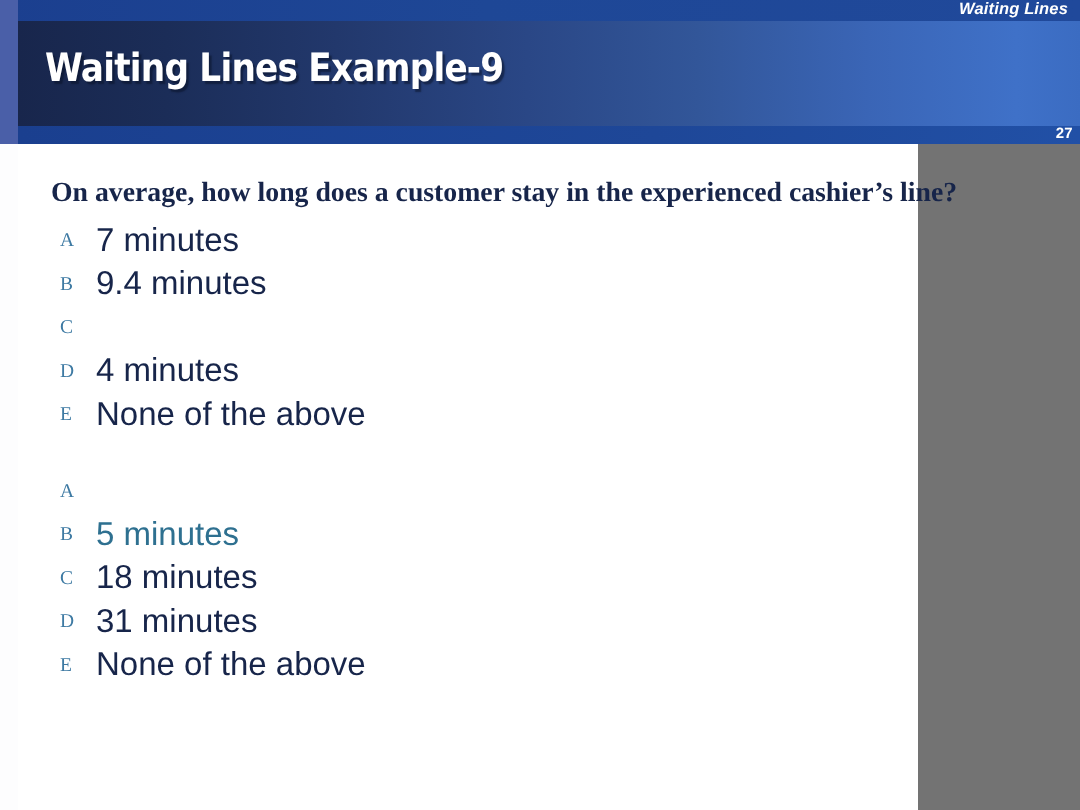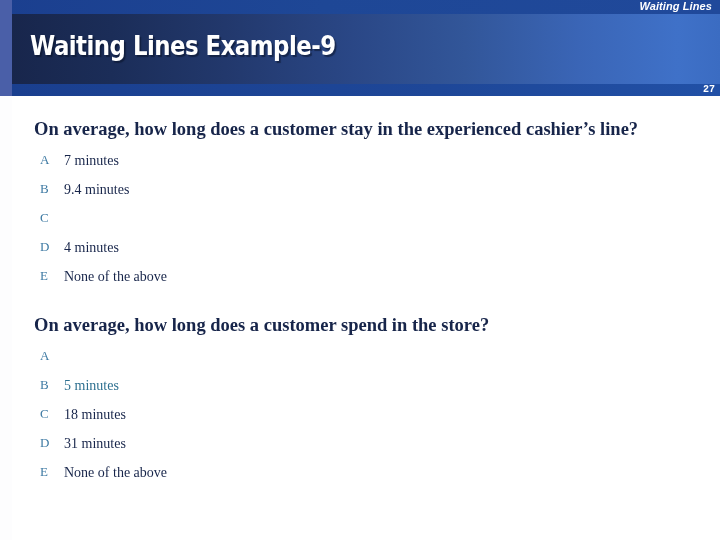--- a/index.html
+++ b/index.html
@@ -102,35 +102,36 @@
     height: 12px;
     background: linear-gradient(to right, #1a3f8f 0%, #1e4798 60%, #2150a6 100%);
     z-index: 2;
   }
   .slide-number {
     position: absolute;
     right: 5px;
     top: 84px;
     height: 28px;
     line-height: 12px;
-    font-family: Liberation Mono, monospace;
+    font-family: Liberation Sans, sans-serif;
     font-weight: bold;
     font-size: 10px;
     color: #ffffff;
     z-index: 5;
   }
 
   
   .content {
     position: absolute;
     left: 0; top: 96px;
-    width: 720px;
+    width: 596px;
     height: 444px;
     background: #ffffff;
     z-index: 1;
+    padding-left: 16px;
   }
 
   .qblock {
     position: absolute;
     left: 34px;
     width: 648px;
   }
   .qblock.q1 { top: 20px; }
   .qblock.q2 { top: 216px; }
 
@@ -170,22 +171,22 @@
     top: 0;
     width: 16px;
     text-align: left;
     font-family: "Liberation Serif", serif;
     font-size: 13px;
     line-height: 29px;
     color: #3e7aa3;
     font-weight: normal;
   }
   .opt-text {
-    font-family: Liberation Serif, serif;
-    font-size: 14px;
+    font-family: Liberation Sans, sans-serif;
+    font-size: 22px;
     line-height: 29px;
     color: #17254a;
   }
   .opt-text.highlight {
     color: #2e7090;
   }
 </style>
 </head>
 <body>
 
@@ -230,21 +231,20 @@
 
         <div class="option">
           <span class="opt-letter">E</span>
           <span class="opt-text">None of the above</span>
         </div>
 
       </div>
     </div>
 
     <div class="qblock q2">
-      <p class="question">On average, how long does a customer spend in the store?</p>
       <div class="options">
 
         <div class="option">
           <span class="opt-letter">A</span>
         </div>
 
         <div class="option">
           <span class="opt-letter">B</span>
           <span class="opt-text highlight">5 minutes</span>
         </div>

